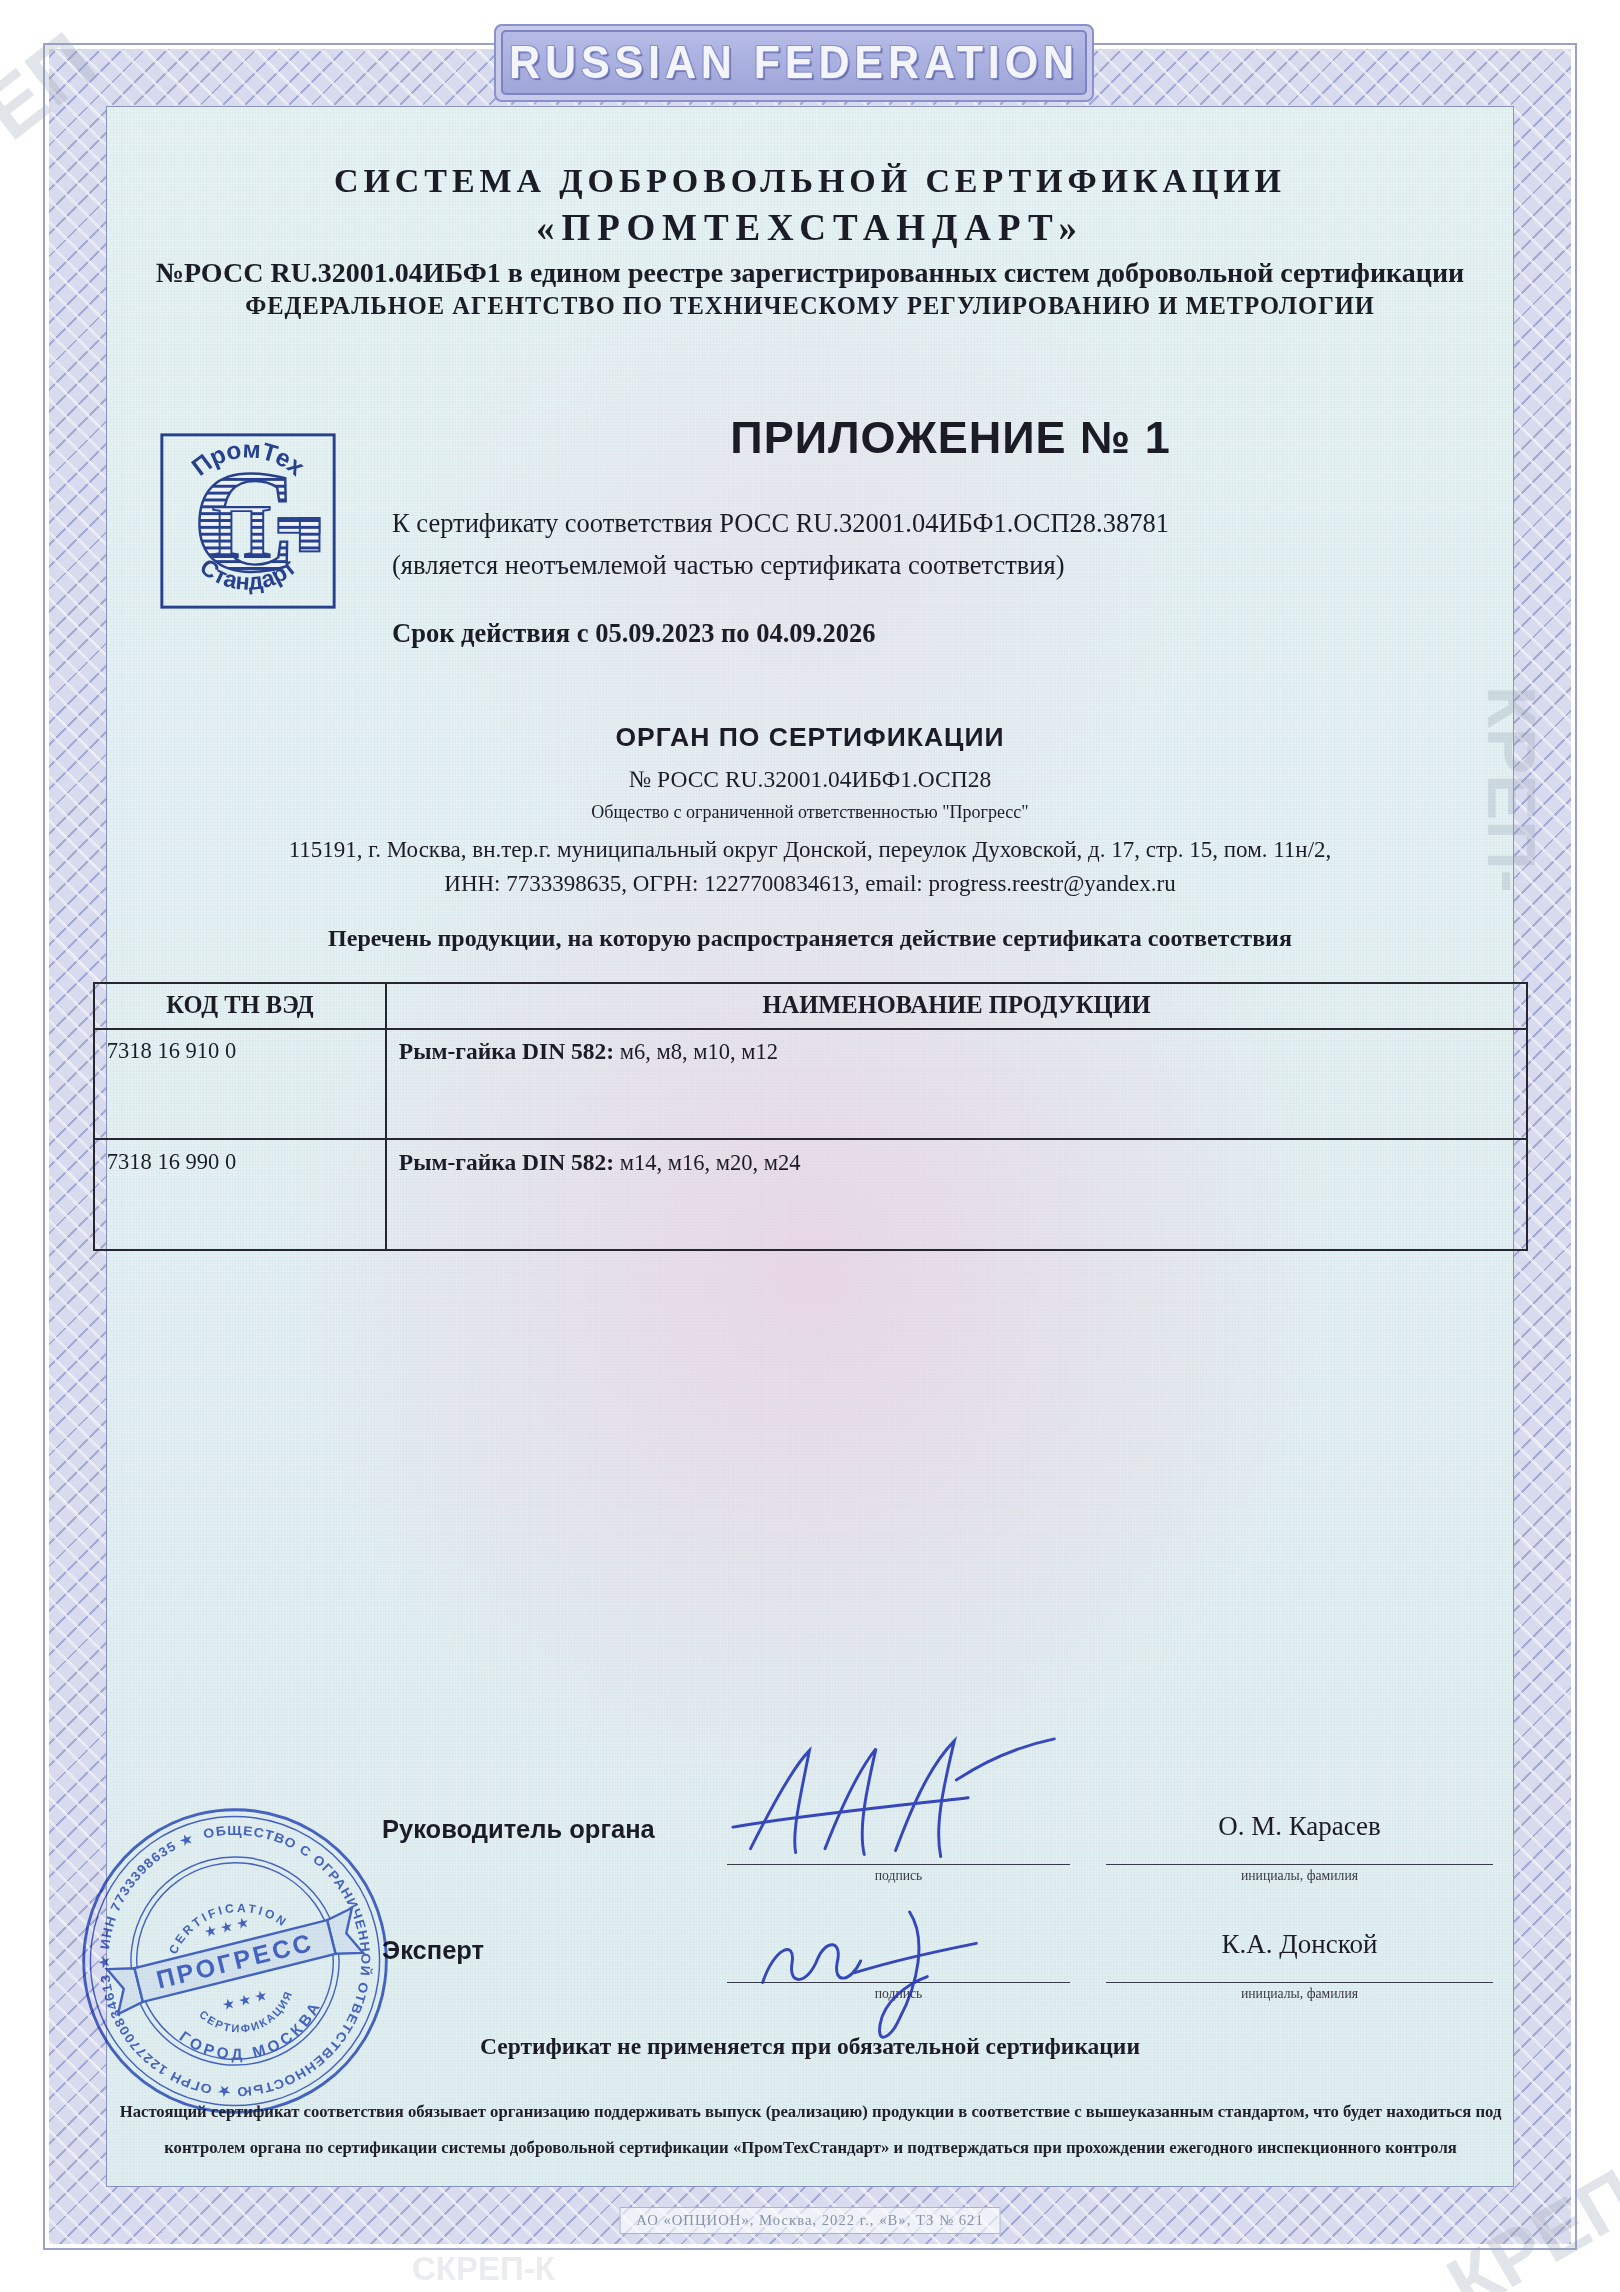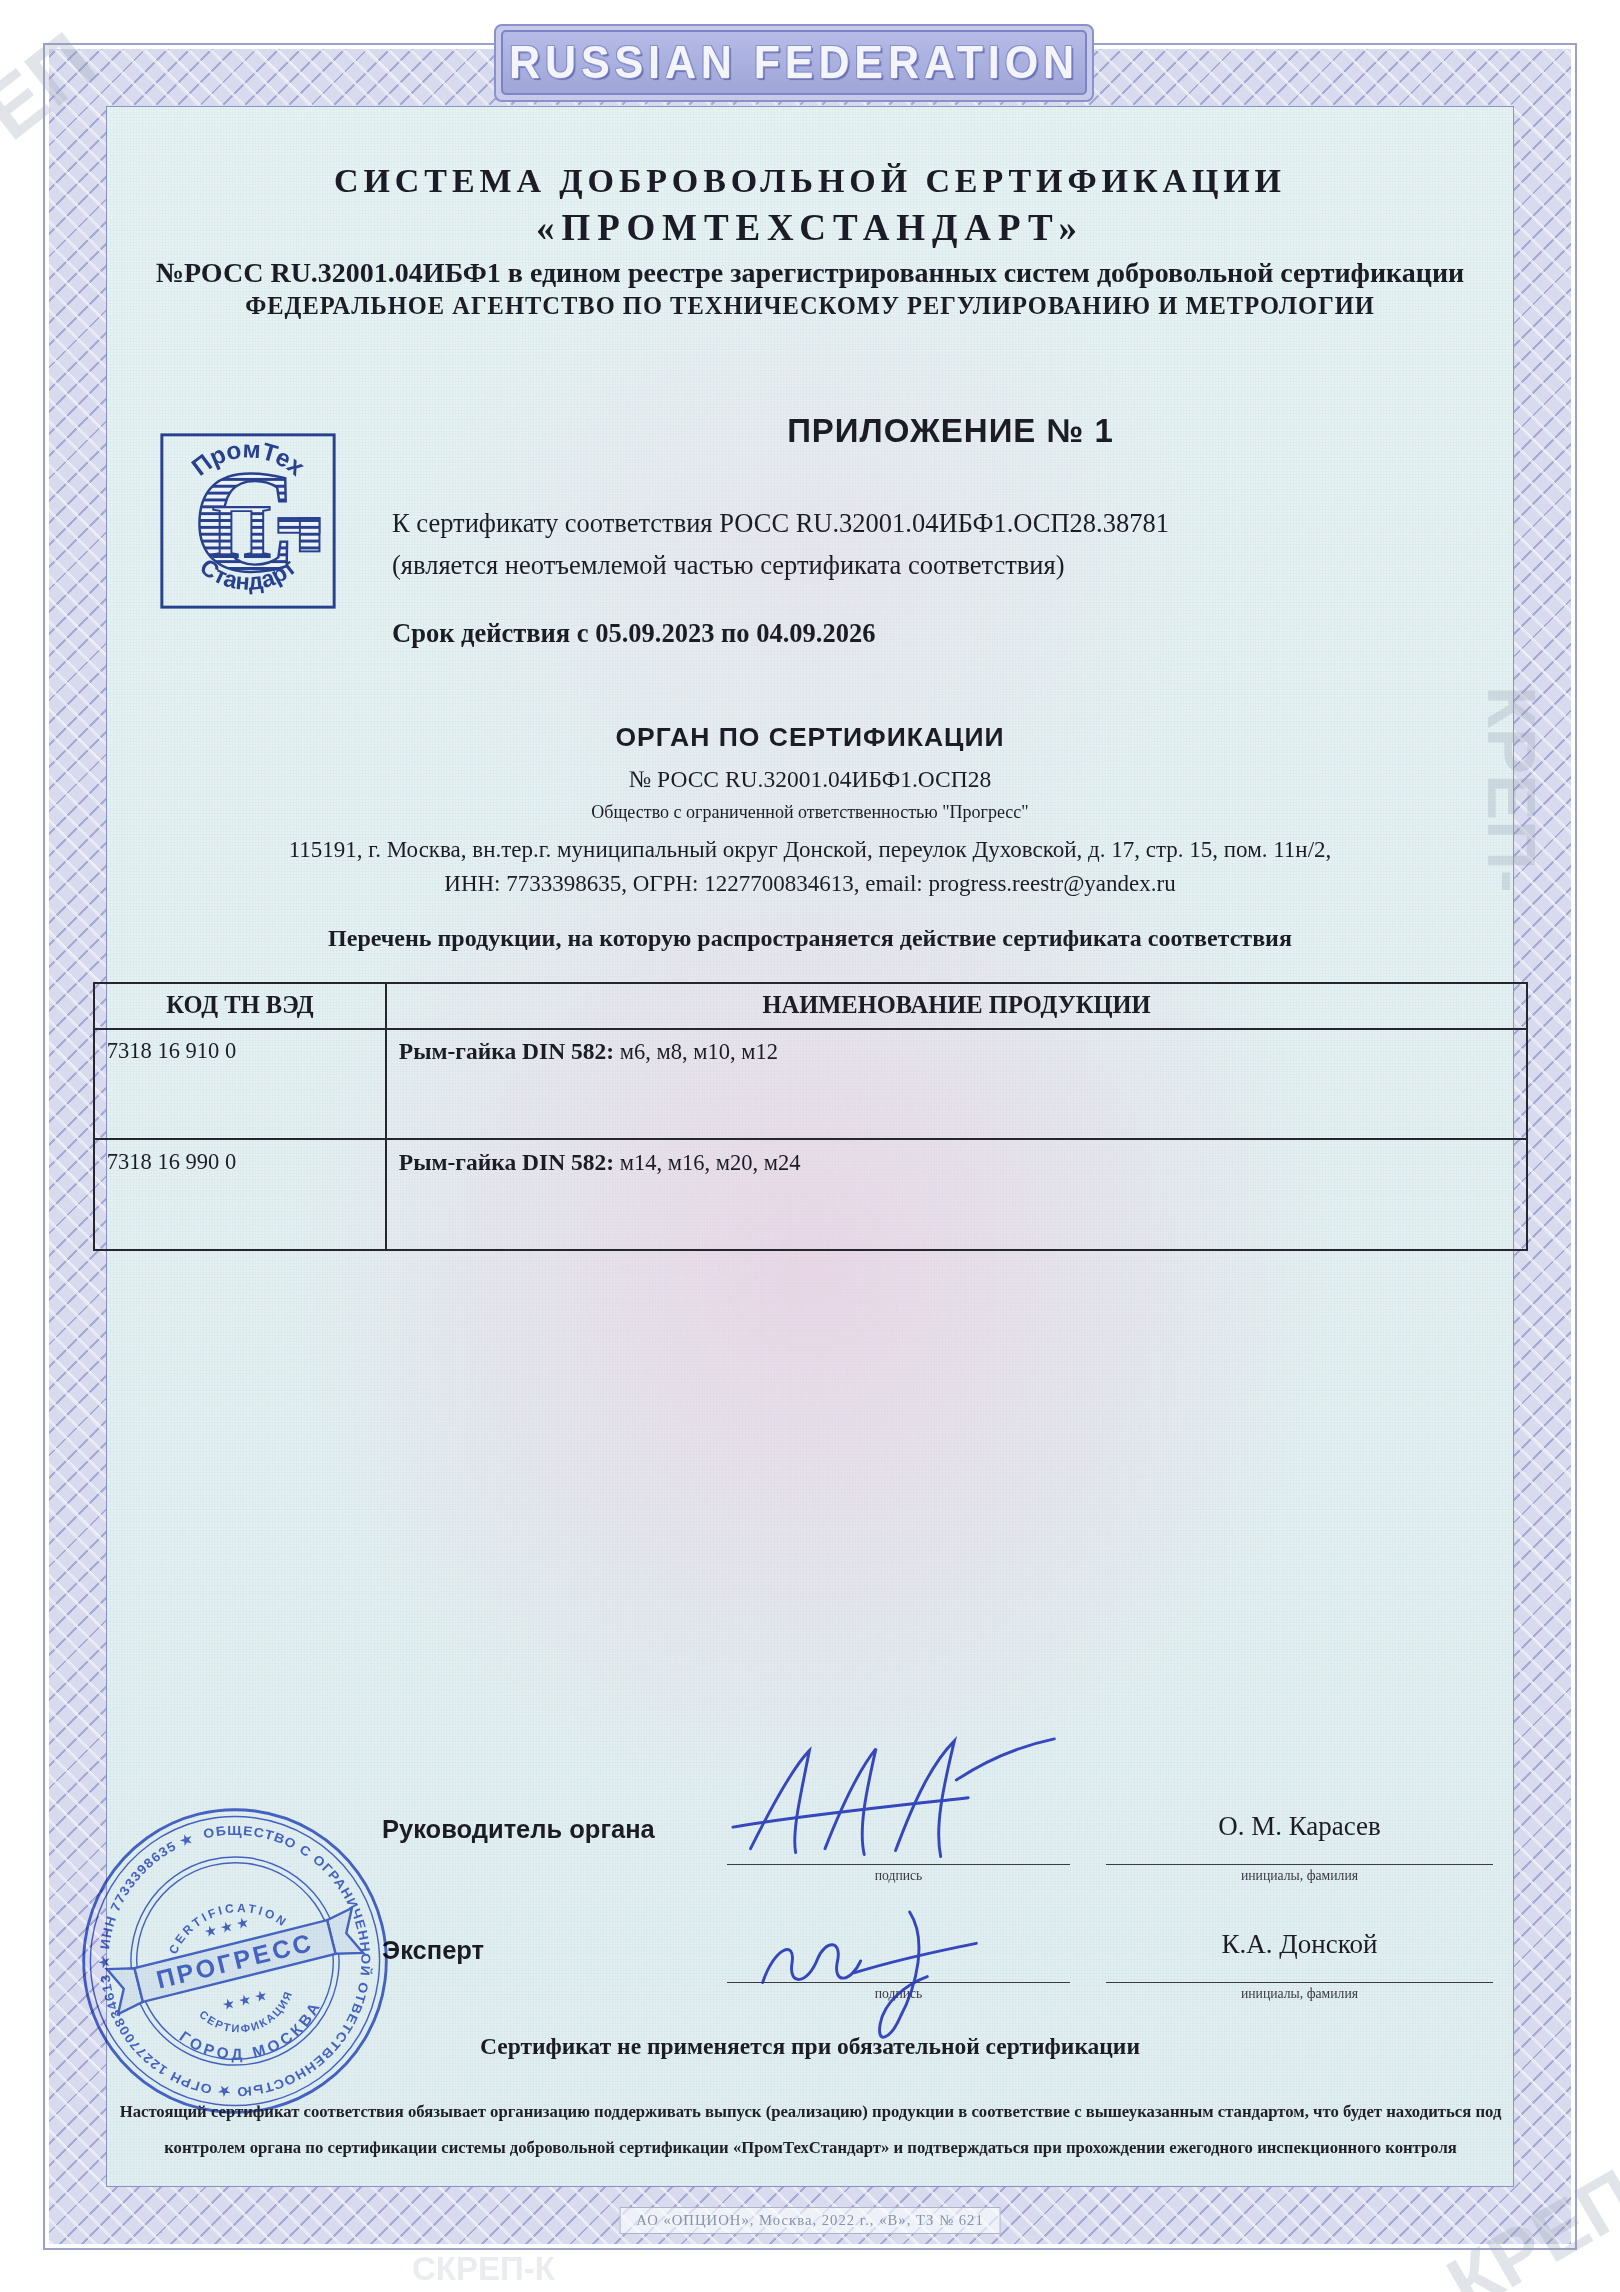--- a/index.html
+++ b/index.html
@@ -37,21 +37,21 @@
   .cert-no .pre{color:#3c3c54;}
   .cert-no .digits{color:#c5303c;font-weight:bold;}
   .h-center{left:0;width:100%;text-align:center;}
   .title1{top:162px;font-size:34px;font-weight:bold;letter-spacing:4.9px;}
   .title2{top:206px;font-size:37px;font-weight:bold;letter-spacing:6.9px;}
   .registry{top:257px;font-size:28px;font-weight:bold;}
   .agency{top:292px;font-size:24.5px;font-weight:bold;letter-spacing:1px;}
 
   
   .appx-title{position:absolute;left:372px;top:412px;width:1157px;text-align:center;
-    font-family:"Liberation Sans",sans-serif;font-weight:bold;font-size:33px;letter-spacing:1px;}
+    font-family:"Liberation Sans",sans-serif;font-weight:bold;font-size:45px;letter-spacing:1px;}
   .appx-line1{position:absolute;left:392px;top:508px;font-size:26.5px;}
   .appx-line2{position:absolute;left:392px;top:550px;font-size:26.5px;}
   .validity{position:absolute;left:392px;top:618px;font-size:26.5px;font-weight:bold;}
 
   
   .org-heading{top:722px;font-family:"Liberation Sans",sans-serif;font-weight:bold;font-size:26.5px;letter-spacing:1px;}
   .org-number{top:766px;font-size:23.5px;}
   .org-name{top:802px;font-size:18px;}
   .org-address{top:837px;font-size:23px;}
   .org-contacts{top:871px;font-size:23px;}

